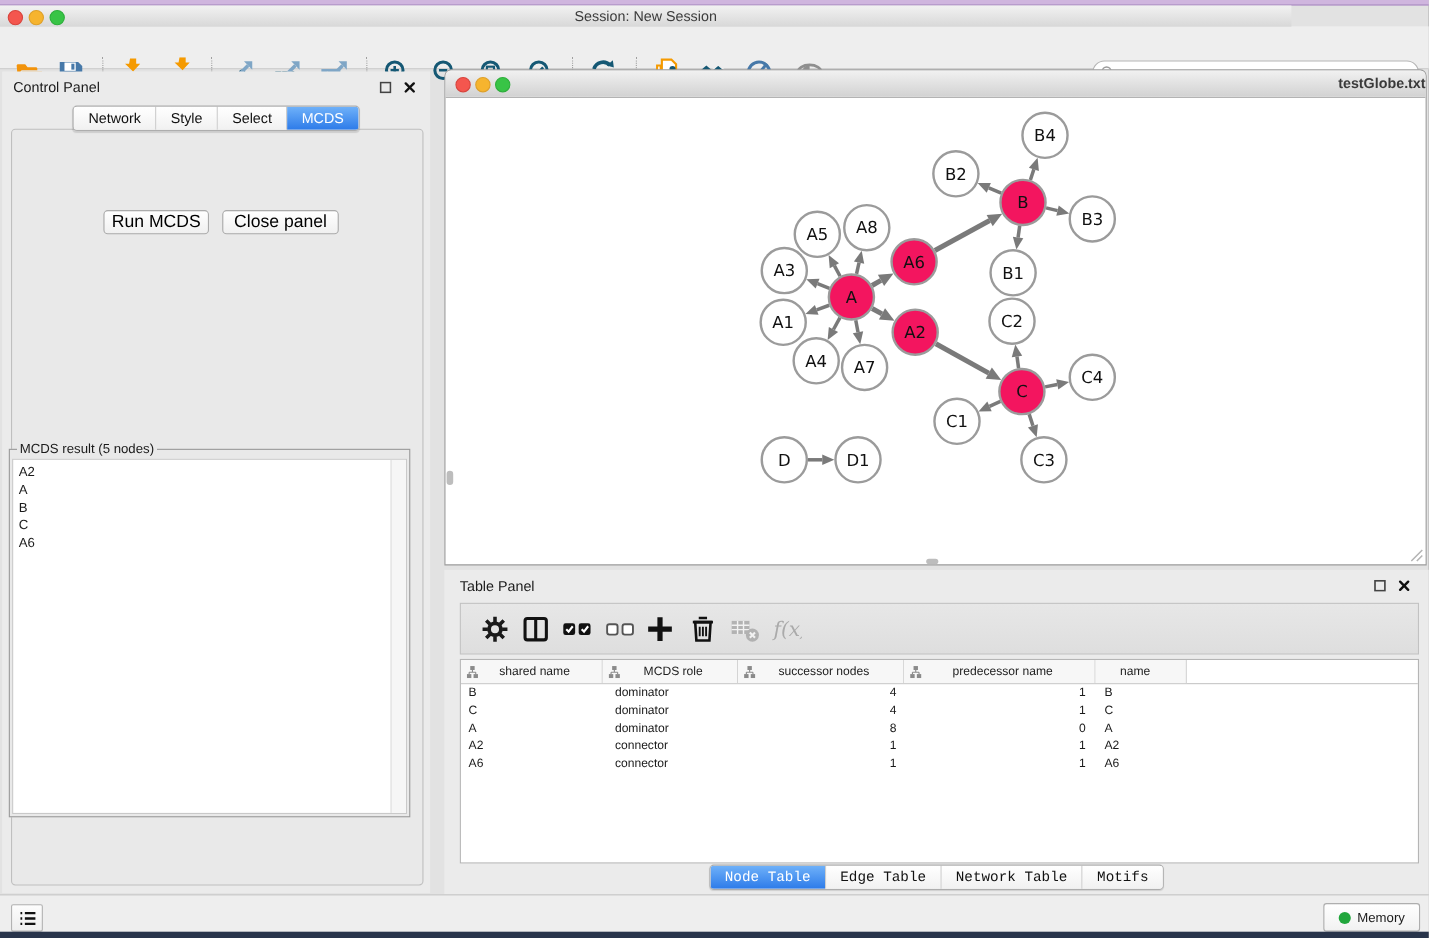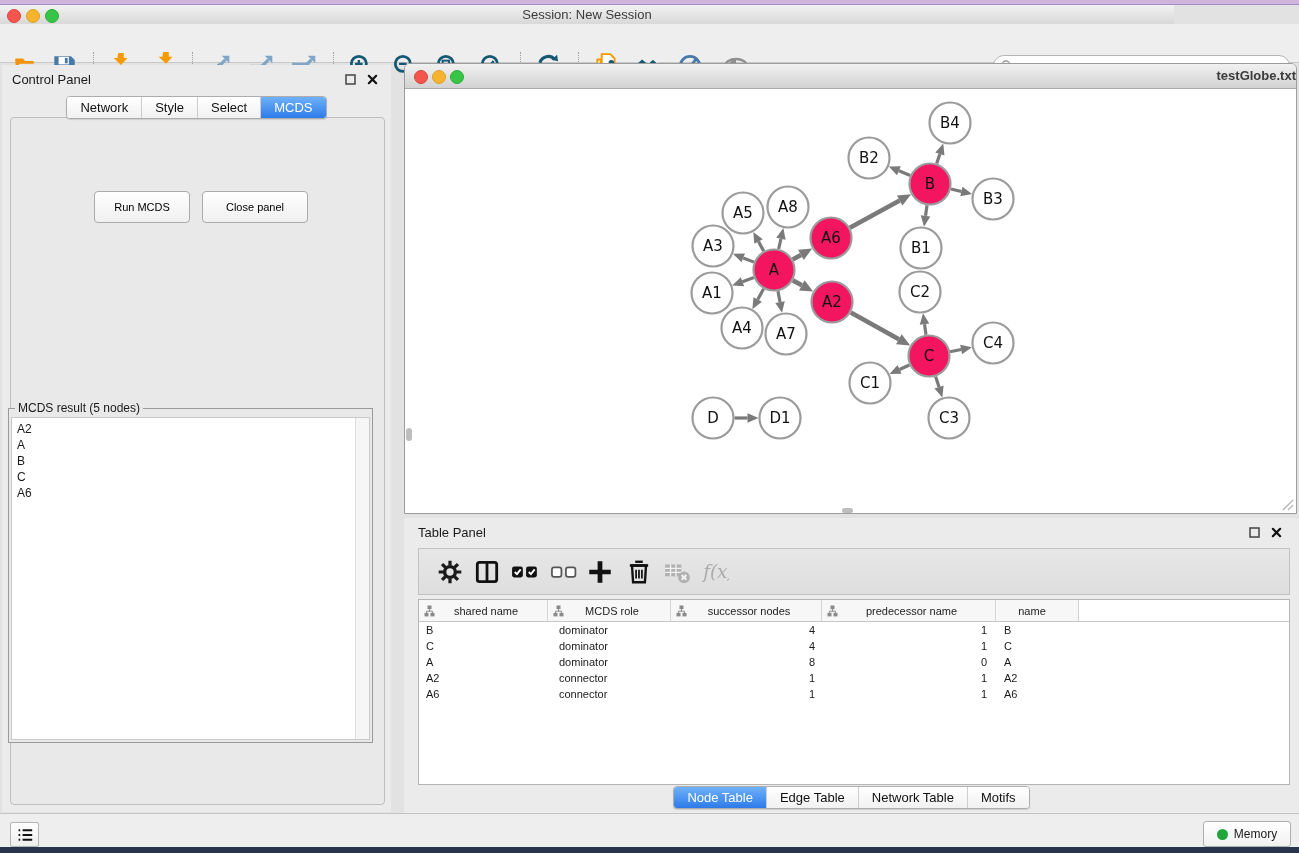--- a/index.html
+++ b/index.html
@@ -34,22 +34,22 @@
        border-left:1px solid #cdcdcd;cursor:pointer;white-space:nowrap;}
   .seg .tab:first-child{border-left:none;}
   .seg .tab.active{background:linear-gradient(#6fb1f9,#2d7be9);color:#fff;}
   #cp-tabs{position:absolute;left:0;right:0;top:31px;text-align:center;}
   #opt-label{position:absolute;left:0;right:0;top:70px;text-align:center;font-size:13px;}
   #criterion{position:absolute;left:42px;top:92px;width:306px;height:23px;background:#fff;border:1px solid #a9a9a9;
       border-radius:4px;display:flex;align-items:center;box-sizing:border-box;cursor:pointer;}
   #criterion .val{flex:1;font-size:13px;padding-left:8px;white-space:nowrap;overflow:hidden;}
   #criterion .stepper{width:20px;height:21px;background:linear-gradient(#6fb1f9,#2d7be9);
       border-radius:0 3px 3px 0;display:flex;flex-direction:column;align-items:center;justify-content:center;gap:1px;}
-  .pushbtn{position:absolute;height:32px;background:linear-gradient(#ffffff,#f0f0f0);border:1px solid #ababab;
-      border-radius:4px;font-size:11px;display:flex;align-items:center;justify-content:center;cursor:pointer;box-sizing:border-box;}
+  .pushbtn{position:absolute;height:22px;background:linear-gradient(#ffffff,#f0f0f0);border:1px solid #ababab;
+      border-radius:4px;font-size:16px;display:flex;align-items:center;justify-content:center;cursor:pointer;box-sizing:border-box;}
   fieldset#mcds-result{position:absolute;left:6px;top:336px;width:359px;height:336px;border:1px solid #9a9a9a;
       margin:0;padding:2px;background:#e9e9e9;}
   fieldset#mcds-result legend{font-size:12px;padding:0 3px;margin-left:4px;}
   #result-list{position:relative;width:100%;height:100%;background:#fff;border:1px solid #c9c9c9;box-sizing:border-box;overflow:hidden;}
   #result-list .item{font-size:12px;line-height:16px;padding-left:5px;cursor:default;}
   #result-scroll{position:absolute;right:0;top:0;width:13px;height:100%;background:#f6f6f6;border-left:1px solid #ddd;}
   
   #net-window{left:404px;top:63px;width:893px;height:451px;border:1px solid #9c9c9c;border-radius:6px 6px 0 0;
       background:#fff;box-sizing:border-box;}
   #net-titlebar{position:absolute;left:0;top:0;right:0;height:24px;background:linear-gradient(#f1f1f1,#d2d2d2);
@@ -64,21 +64,21 @@
   .tp-icon{position:absolute;top:9px;height:28px;display:flex;align-items:center;justify-content:center;cursor:pointer;}
   #data-table{position:absolute;left:14px;top:81px;width:872px;height:186px;background:#fff;border:1px solid #b5b5b5;
       box-sizing:border-box;overflow:hidden;}
   #tbl-header{display:flex;height:21px;border-bottom:1px solid #c6c6c6;}
   .hcell{display:flex;align-items:center;background:#f7f7f7;border-right:1px solid #d4d4d4;box-sizing:border-box;
       font-size:11px;color:#222;cursor:pointer;}
   .hcell .hlabel{flex:1;text-align:center;padding-right:10px;}
   .hcell svg{margin-left:5px;}
   .trow{display:flex;height:16px;align-items:center;}
   .tcell{font-size:11px;box-sizing:border-box;white-space:nowrap;overflow:hidden;cursor:default;}
-  #tp-tabs{position:absolute;left:0;right:0;top:268px;text-align:center;}
+  #tp-tabs{position:absolute;left:0;right:0;top:268px;text-align:center;font-family:Liberation Mono, monospace;}
   
   #statusbar{left:0;top:813px;width:1299px;height:34px;background:#eeeeee;border-top:1px solid #c4c4c4;}
   #menu-btn{position:absolute;left:10px;top:8px;width:27px;height:23px;background:linear-gradient(#fdfdfd,#eeeeee);
       border:1px solid #b3b3b3;border-radius:2px;display:flex;align-items:center;justify-content:center;cursor:pointer;}
   #memory-btn{position:absolute;right:8px;top:7px;width:86px;height:24px;background:linear-gradient(#ffffff,#f1f1f1);
       border:1px solid #aeaeae;border-radius:3px;display:flex;align-items:center;justify-content:center;gap:6px;font-size:12px;cursor:pointer;}
   #memory-dot{width:11px;height:11px;border-radius:50%;}
   #bottom-strip{left:0;top:847px;width:1299px;height:6px;background:#28344b;}
 </style>
 </head>

